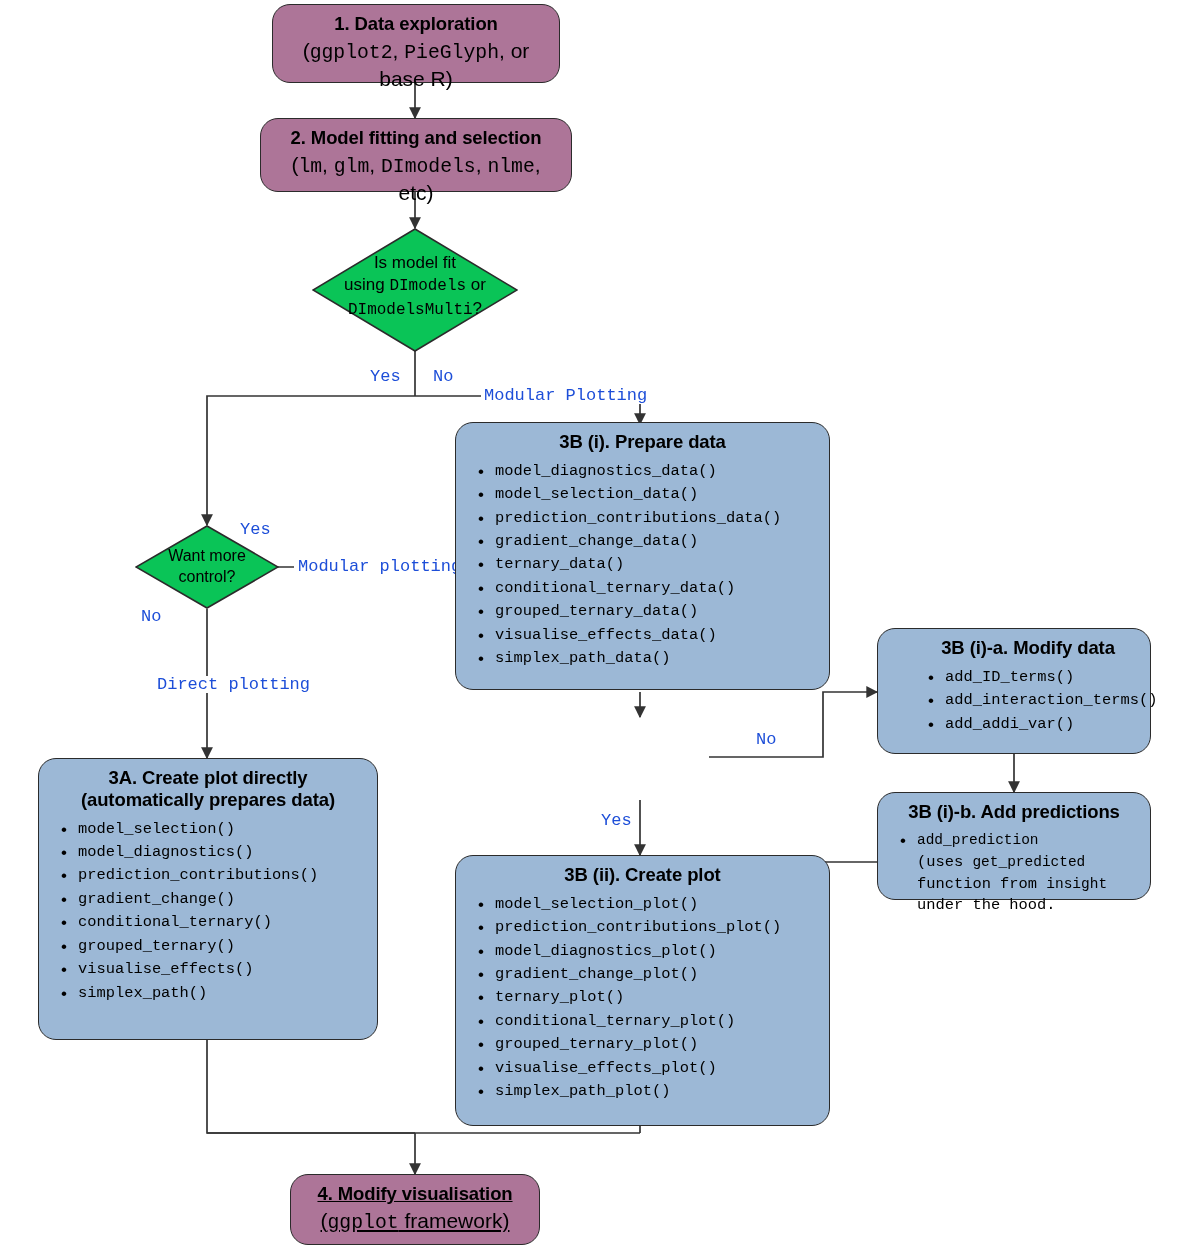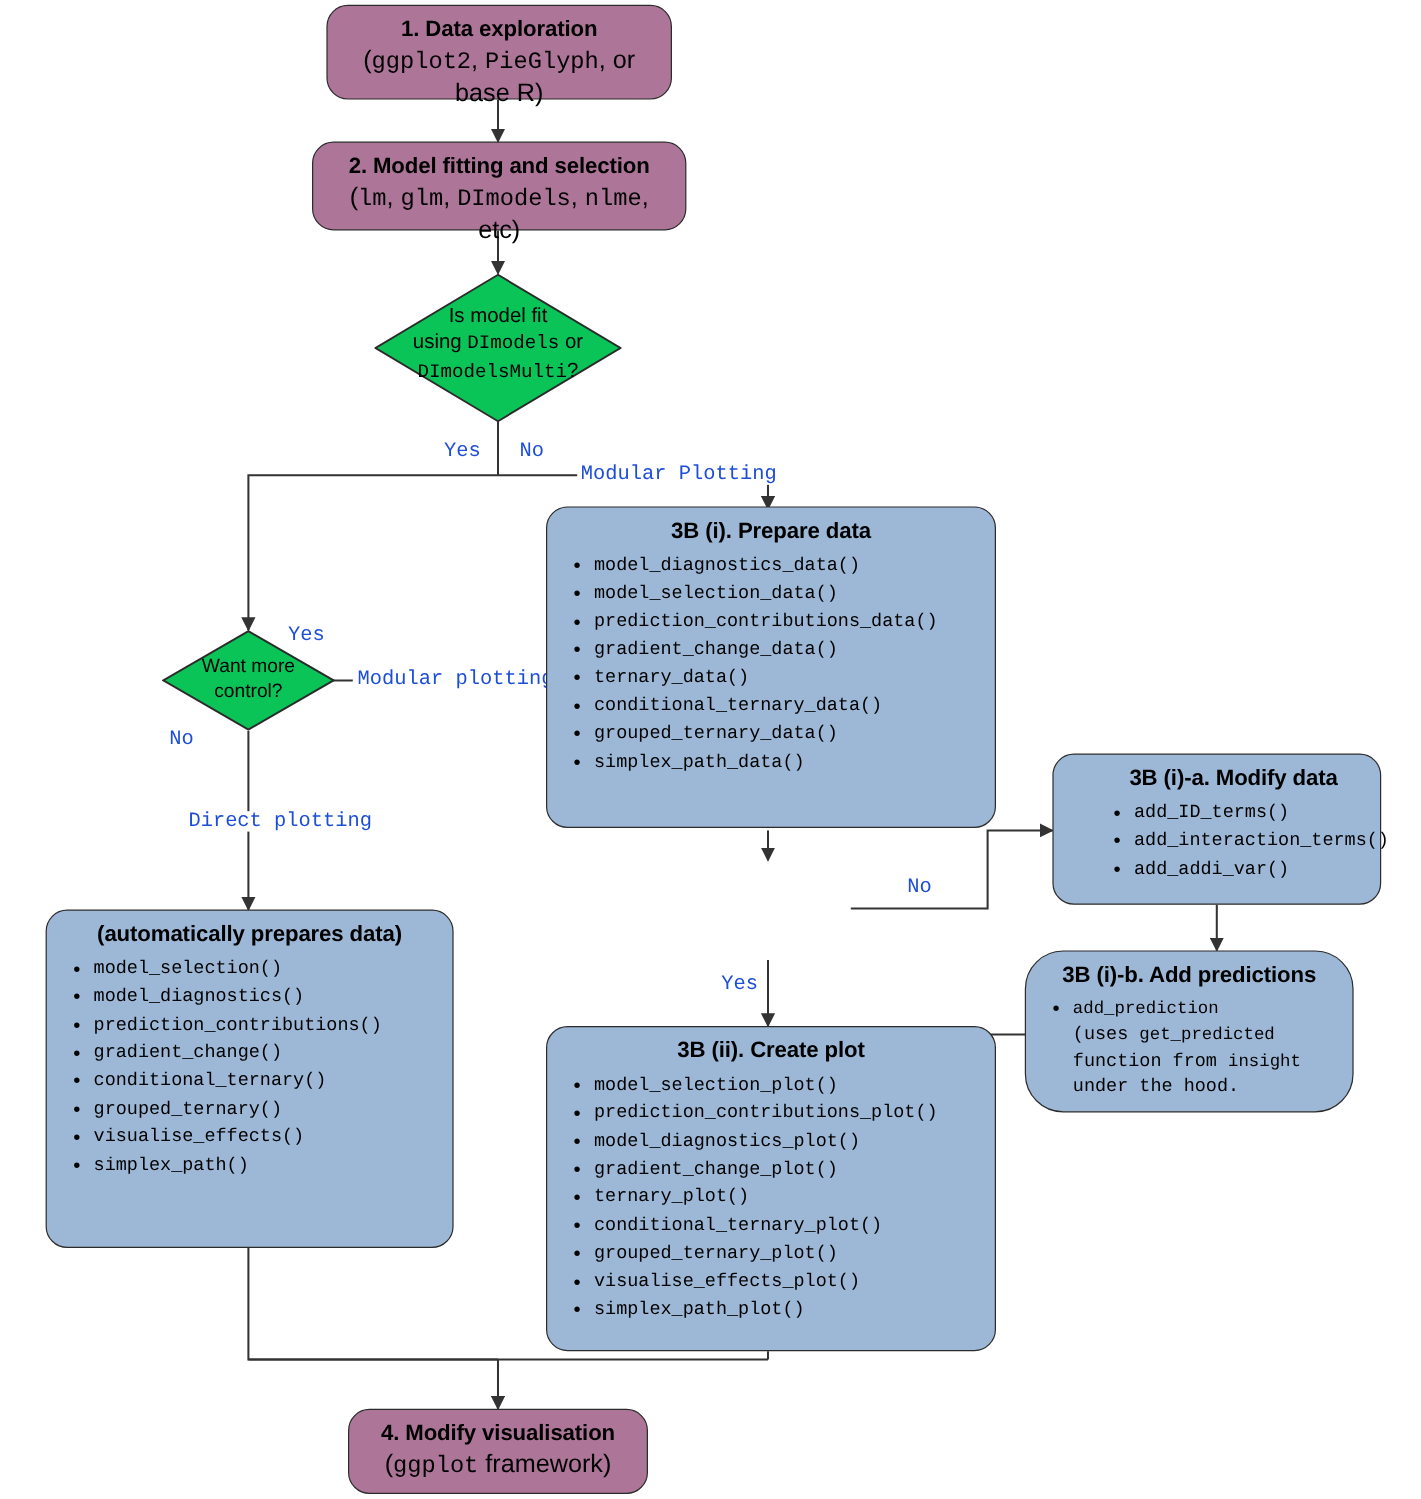--- a/index.html
+++ b/index.html
@@ -170,46 +170,48 @@
   <div class="node boxnode blue" style="left:455px;top:422px;width:375px;height:268px;">
     <div class="title">3B (i). Prepare data</div>
     <ul class="flist">
       <li>model_diagnostics_data()</li>
       <li>model_selection_data()</li>
       <li>prediction_contributions_data()</li>
       <li>gradient_change_data()</li>
       <li>ternary_data()</li>
       <li>conditional_ternary_data()</li>
       <li>grouped_ternary_data()</li>
+      <li>visualise_effects_data()</li>
       <li>simplex_path_data()</li>
     </ul>
   </div>
 
 
   <div class="edgelabel" style="left:752px;top:731px;padding:0 4px;">No</div>
   <div class="edgelabel" style="left:598px;top:812px;padding:0 3px;">Yes</div>
 
   <div class="node boxnode blue" style="left:877px;top:628px;width:274px;height:126px;padding-left:40px;">
     <div class="title">3B (i)-a. Modify data</div>
     <ul class="flist">
       <li>add_ID_terms()</li>
       <li>add_interaction_terms()</li>
       <li>add_addi_var()</li>
     </ul>
   </div>
 
-  <div class="node boxnode blue" style="left:854px;top:792px;width:274px;height:135px;border-radius:32px;">
+  <div class="node boxnode blue" style="left:877px;top:792px;width:274px;height:108px;">
     <div class="title">3B (i)-b. Add predictions</div>
     <ul class="flist">
       <li class="wrapitem sans"><span class="mono">add_prediction</span><br><span>(uses </span><span class="mono">get_predicted</span><br><span>function from </span><span class="mono">insight</span><br><span>under the hood.</span></li>
     </ul>
   </div>
 
   <div class="node boxnode blue" style="left:38px;top:758px;width:340px;height:282px;">
     <div class="title">
+      <div>3A. Create plot directly</div>
       <div>(automatically prepares data)</div>
     </div>
     <ul class="flist">
       <li>model_selection()</li>
       <li>model_diagnostics()</li>
       <li>prediction_contributions()</li>
       <li>gradient_change()</li>
       <li>conditional_ternary()</li>
       <li>grouped_ternary()</li>
       <li>visualise_effects()</li>
@@ -225,18 +227,18 @@
       <li>model_diagnostics_plot()</li>
       <li>gradient_change_plot()</li>
       <li>ternary_plot()</li>
       <li>conditional_ternary_plot()</li>
       <li>grouped_ternary_plot()</li>
       <li>visualise_effects_plot()</li>
       <li>simplex_path_plot()</li>
     </ul>
   </div>
 
-  <div class="node boxnode purple" style="left:290px;top:1174px;width:250px;height:71px;">
+  <div class="node boxnode purple" style="left:290px;top:1174px;width:250px;height:71px;text-decoration:underline;">
     <div class="title">4. Modify visualisation</div>
     <div class="subtitle"><span>(</span><span class="mono">ggplot</span><span> framework)</span></div>
   </div>
 
 </div>
 
 </body></html>

